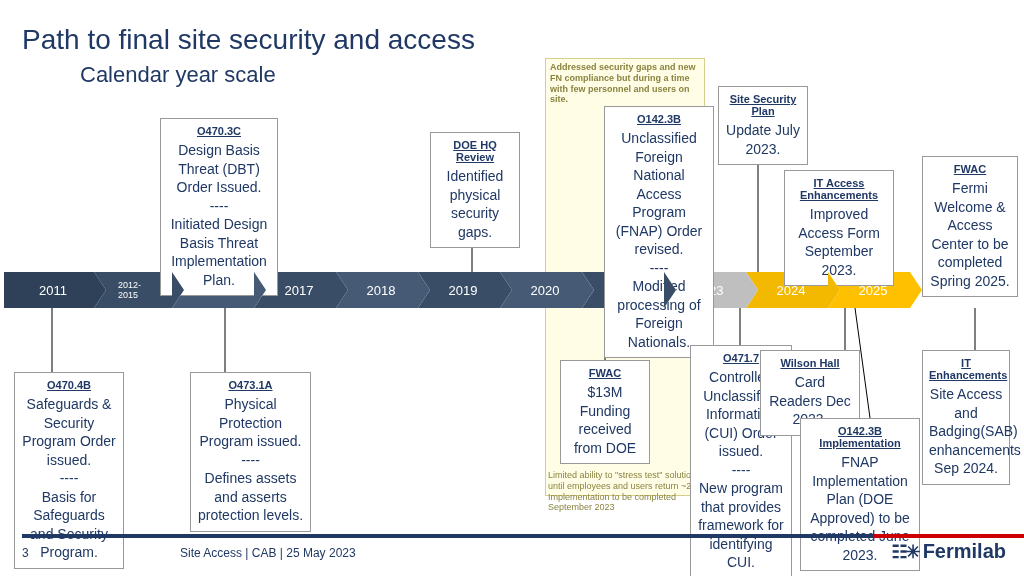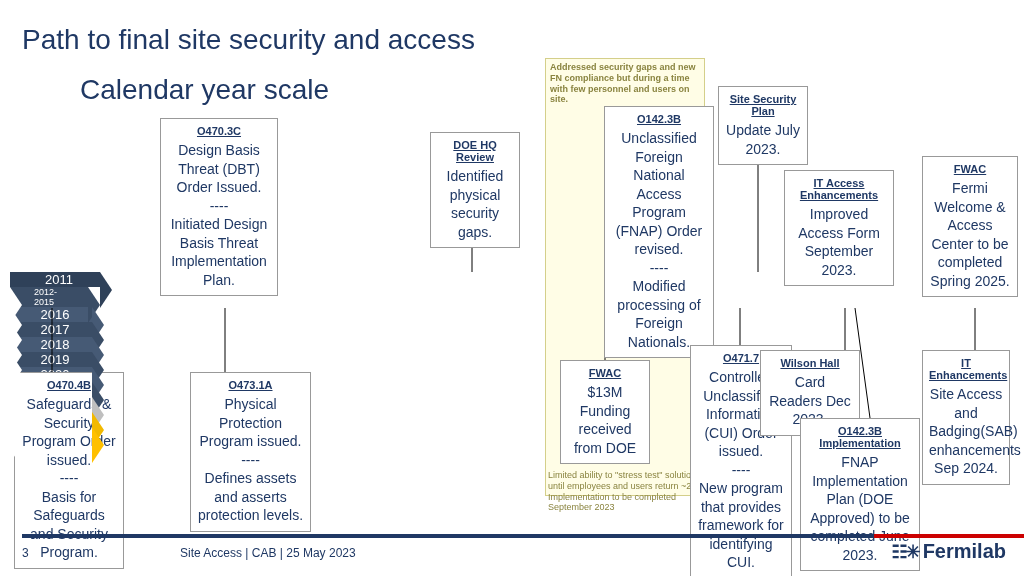--- a/index.html
+++ b/index.html
@@ -1,24 +1,24 @@
 <!DOCTYPE html>
 <html><head>
 <meta charset="utf-8">
 <style>
   * { box-sizing: border-box; margin: 0; padding: 0; }
   html, body { width: 1024px; height: 576px; font-family: Arial, Helvetica, sans-serif; background: #fff; overflow: hidden; }
   .slide { position: relative; width: 1024px; height: 576px; }
   .title { position: absolute; left: 22px; top: 24px; color: #1f3864; font-size: 28px; font-weight: 400; }
-  .subtitle { position: absolute; left: 80px; top: 62px; color: #1f3864; font-size: 28px; margin-top: 12px; }
+  .subtitle { position: absolute; left: 80px; top: 62px; color: #1f3864; font-size: 22px; }
   .highlight-band { position: absolute; left: 545px; top: 58px; width: 160px; height: 438px; background: #fffde6; border: 1px solid #d4cf8a; }
   .highlight-text1 { position: absolute; left: 550px; top: 62px; width: 150px; font-size: 9px; color: #8a8440; font-weight: bold; line-height: 1.2; }
   .highlight-text2 { position: absolute; left: 548px; top: 470px; width: 165px; font-size: 9px; color: #8a8440; line-height: 1.2; }
   
-  .timeline { position: absolute; left: 10px; top: 272px; height: 36px; display: flex; flex-direction: column; }
+  .timeline { position: absolute; left: 4px; top: 272px; height: 36px; display: flex; }
   .chev { position: relative; height: 36px; color: #fff; font-size: 13px; display: flex; align-items: center; justify-content: center; padding: 0 16px 0 24px; }
   .chev::after { content: ""; position: absolute; right: -12px; top: 0; border-top: 18px solid transparent; border-bottom: 18px solid transparent; border-left: 12px solid; z-index: 2; }
   .chev::before { content: ""; position: absolute; left: 0; top: 0; border-top: 18px solid transparent; border-bottom: 18px solid transparent; border-left: 12px solid #fff; z-index: 1; }
   .chev:first-child::before { display: none; }
   .c-dk { background: #2f4159; } .c-dk::after { border-left-color: #2f4159; }
   .c-md { background: #3a4d66; } .c-md::after { border-left-color: #3a4d66; }
   .c-m2 { background: #465a75; } .c-m2::after { border-left-color: #465a75; }
   .c-gr { background: #bfbfbf; } .c-gr::after { border-left-color: #bfbfbf; }
   .c-y1 { background: #f2b900; } .c-y1::after { border-left-color: #f2b900; }
   .c-y2 { background: #ffc000; } .c-y2::after { border-left-color: #ffc000; }

